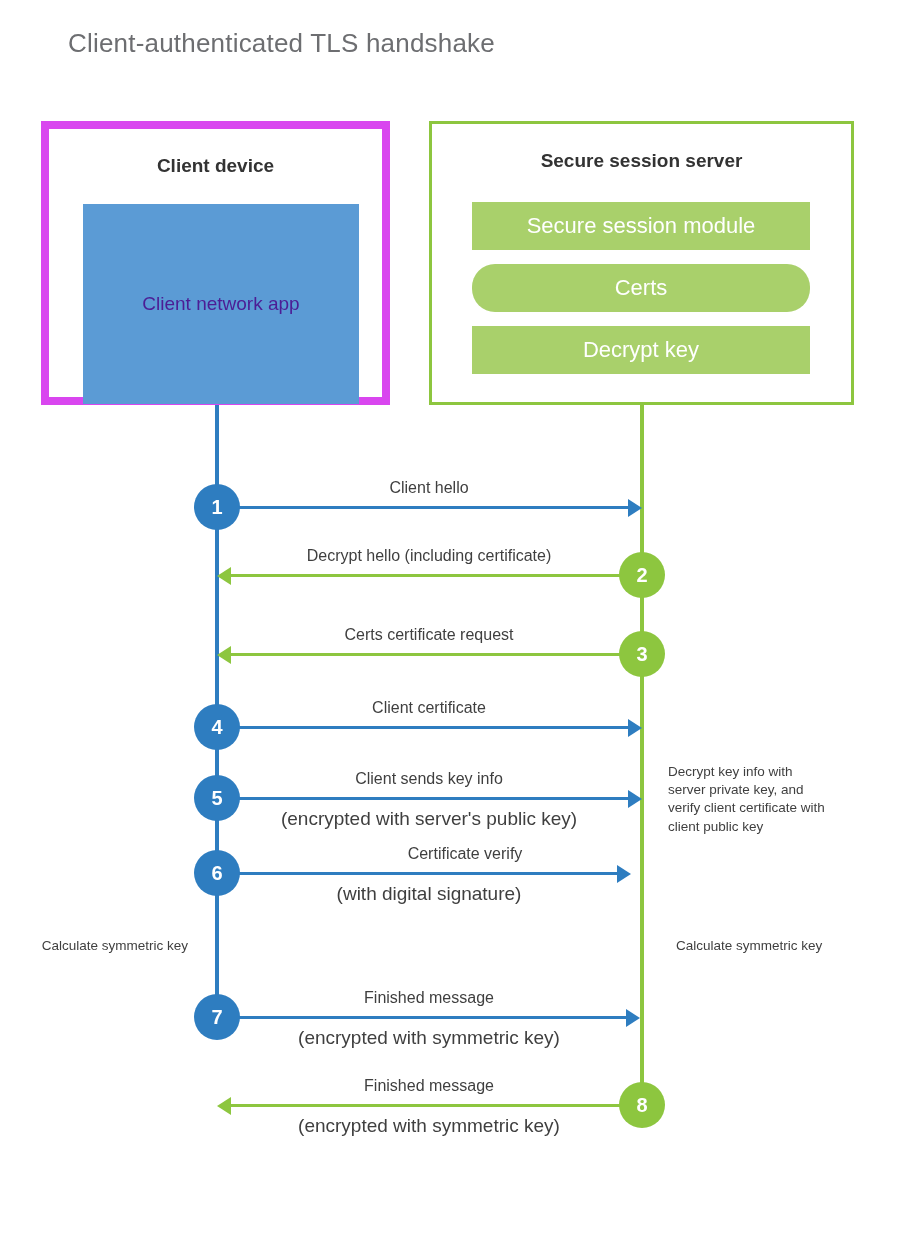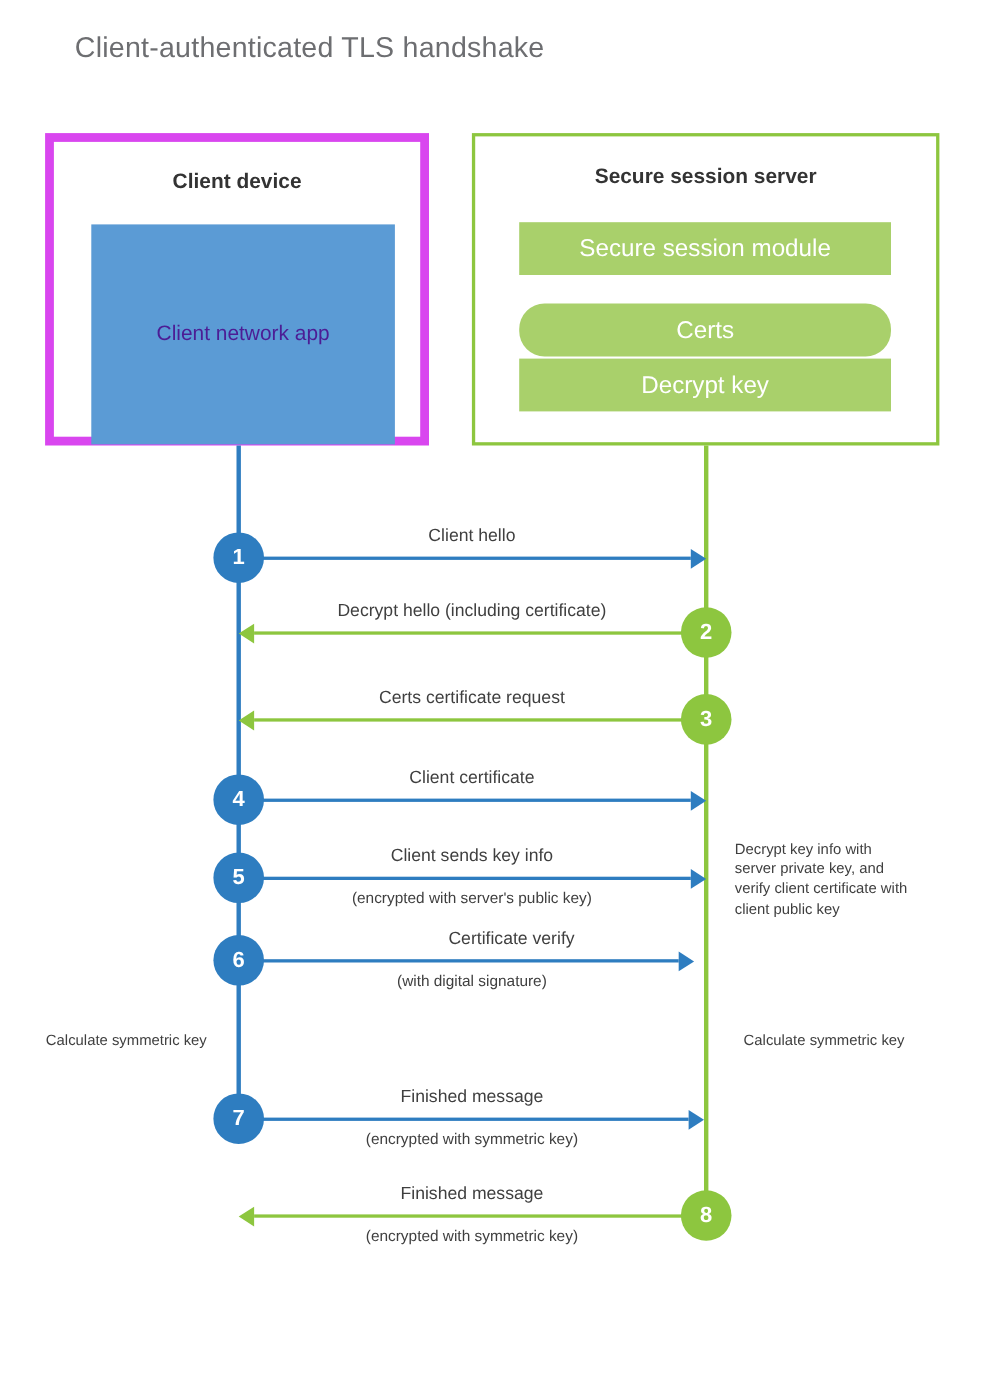--- a/index.html
+++ b/index.html
@@ -88,21 +88,21 @@
     height: 48px;
     background: #a9d06b;
     color: #ffffff;
     font-size: 22px;
     display: flex;
     align-items: center;
     justify-content: center;
     box-sizing: border-box;
   }
   .svr-block.b1 { top: 78px; }
-  .svr-block.b2 { top: 152px; border-radius: 23px; }
+  .svr-block.b2 { top: 140px; border-radius: 23px; }
   .svr-block.b3 { top: 202px; }
 
   
   .lifeline {
     position: absolute;
     width: 4px;
   }
   .lifeline.client-ll {
     left: 215px;
     top: 405px;
@@ -148,21 +148,21 @@
     text-align: center;
     font-size: 16px;
     color: #3f3f3f;
     white-space: nowrap;
     transform: translateX(-50%);
     top: -28px;
   }
   .msg-sublabel {
     position: absolute;
     text-align: center;
-    font-size: 14px;
+    font-size: 19px;
     color: #3f3f3f;
     white-space: nowrap;
     transform: translateX(-50%);
     top: 10px;
   }
 
   
   .step-circle {
     position: absolute;
     width: 46px;

